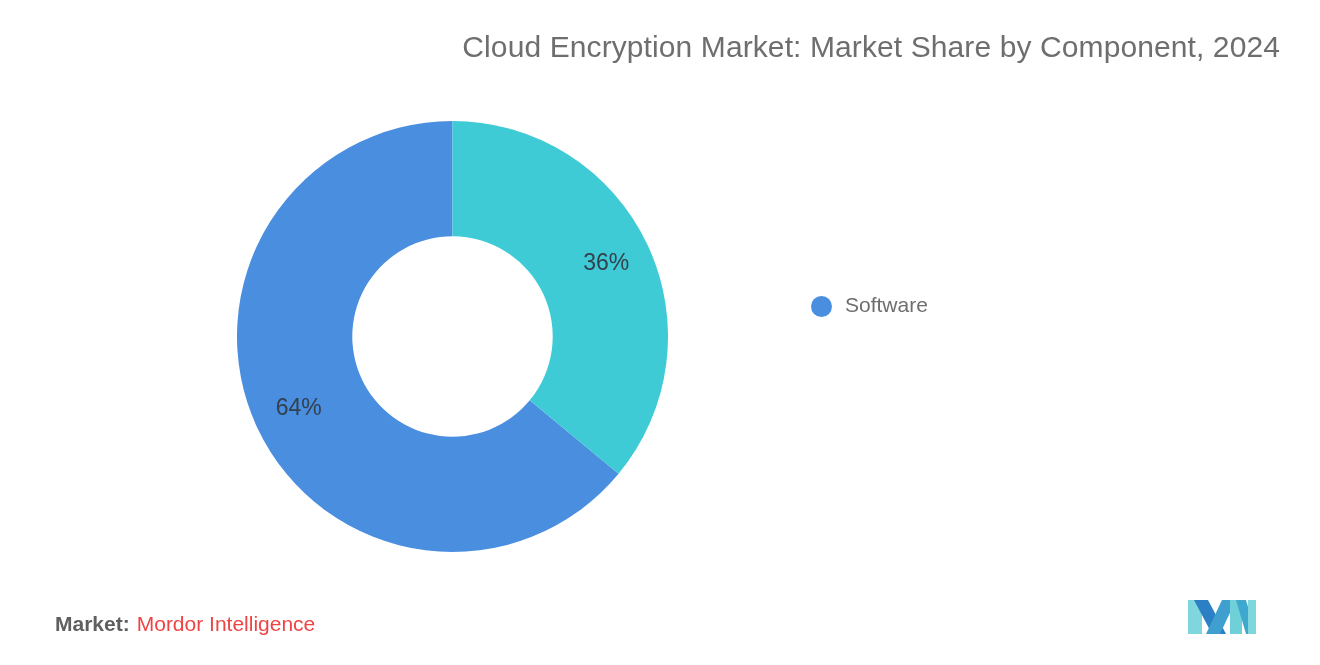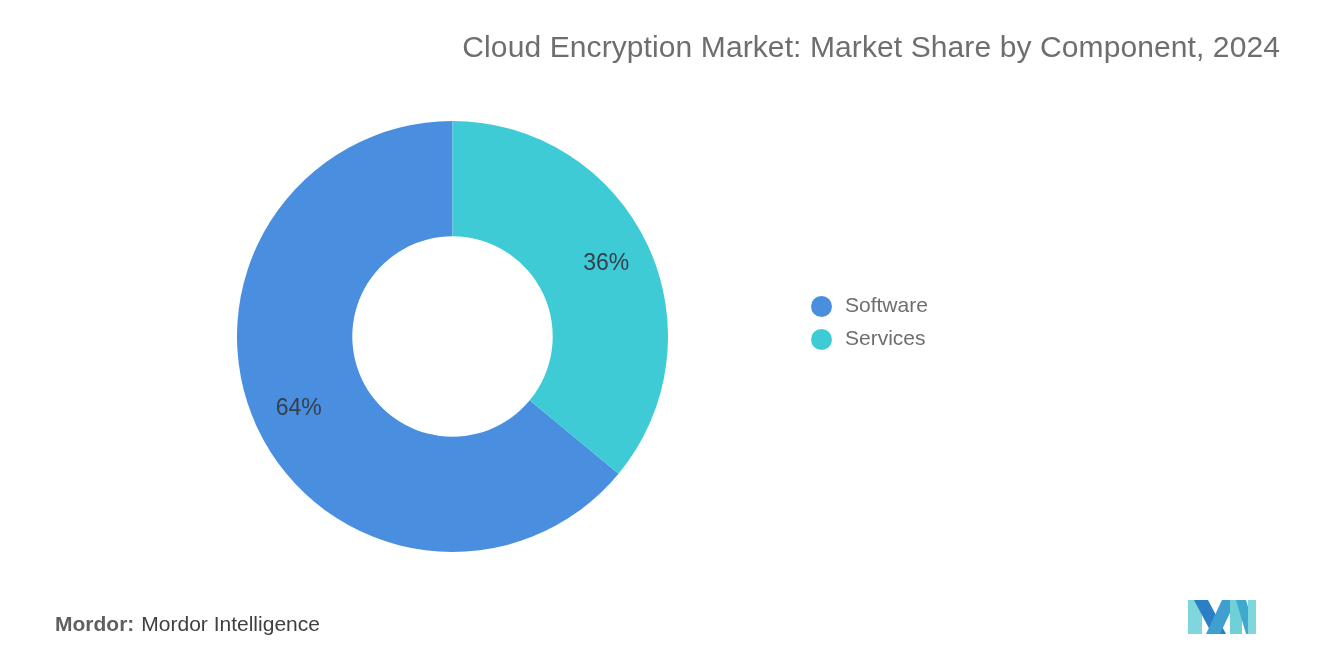--- a/index.html
+++ b/index.html
@@ -85,21 +85,21 @@
     font-size: 21px;
     color: #7a7a7a;
     white-space: nowrap;
   }
   #source-label {
     font-weight: 700;
     color: #5f5f5f;
   }
   #source-value {
     font-weight: 400;
-    color: #404040;
+    color: #ef4444;
     margin-left: 7px;
     margin-top: 16px;
   }
 
   
   #brand-logo {
     position: absolute;
     left: 1186px;
     top: 598px;
     width: 72px;
@@ -123,28 +123,24 @@
       <text id="label-software" class="slice-label" text-anchor="middle" dominant-baseline="middle" x="61.811732037199846" y="287.82020934467096">64%</text>
       <text id="label-services" class="slice-label" text-anchor="middle" dominant-baseline="middle" x="369.1882679628002" y="143.17979065532904">36%</text>
     </svg>
   </div>
 
   <div id="legend">
     <div class="legend-item">
       <span class="legend-swatch" style="background:#4a8ee0"></span>
       <span class="legend-label">Software</span>
     </div>
-    <div class="legend-item">
-      <span class="legend-swatch" style="background:#3fcbd6"></span>
-      <span class="legend-label">Services</span>
-    </div>
   </div>
 
   <div id="source-line">
-    <span id="source-label">Mordor:</span><span id="source-value">Mordor Intelligence</span>
+    <span id="source-label">Market:</span><span id="source-value">Mordor Intelligence</span>
   </div>
 
   <div id="brand-logo">
     <svg viewBox="0 0 72 38" width="72" height="38">
 
       <polygon points="2,2 16,2 16,36 2,36" fill="#7fd6dc"></polygon>
 
       <polygon points="8,2 22,2 40,36 26,36" fill="#2b7fc4"></polygon>
 
       <polygon points="36,2 50,2 34,36 20,36" fill="#3fa0cf"></polygon>

